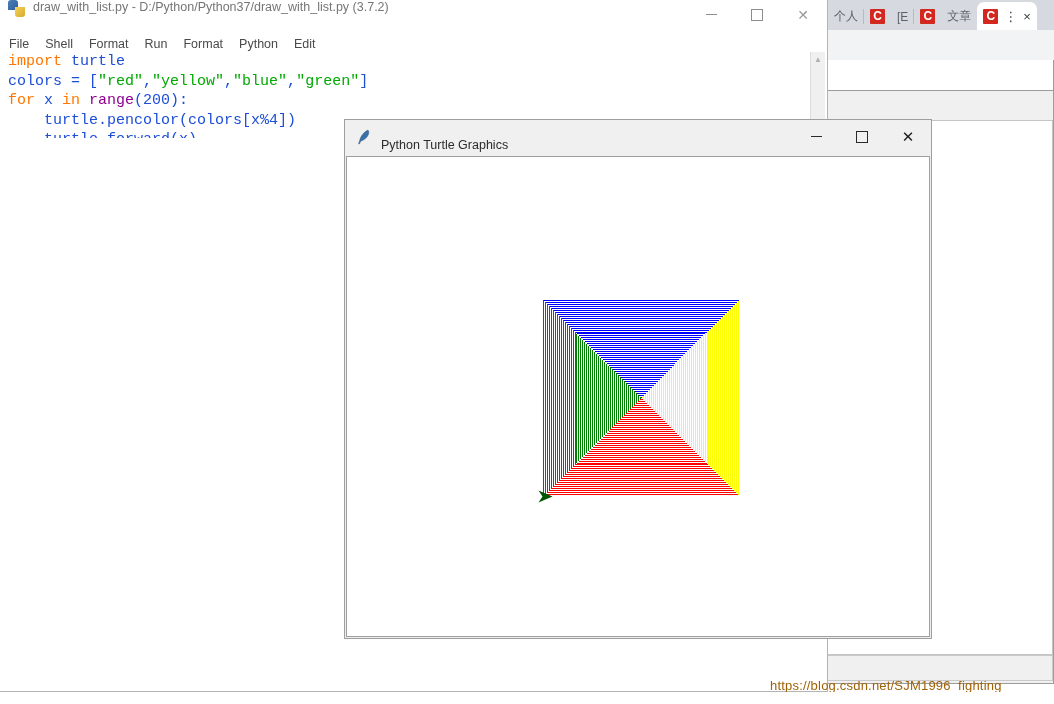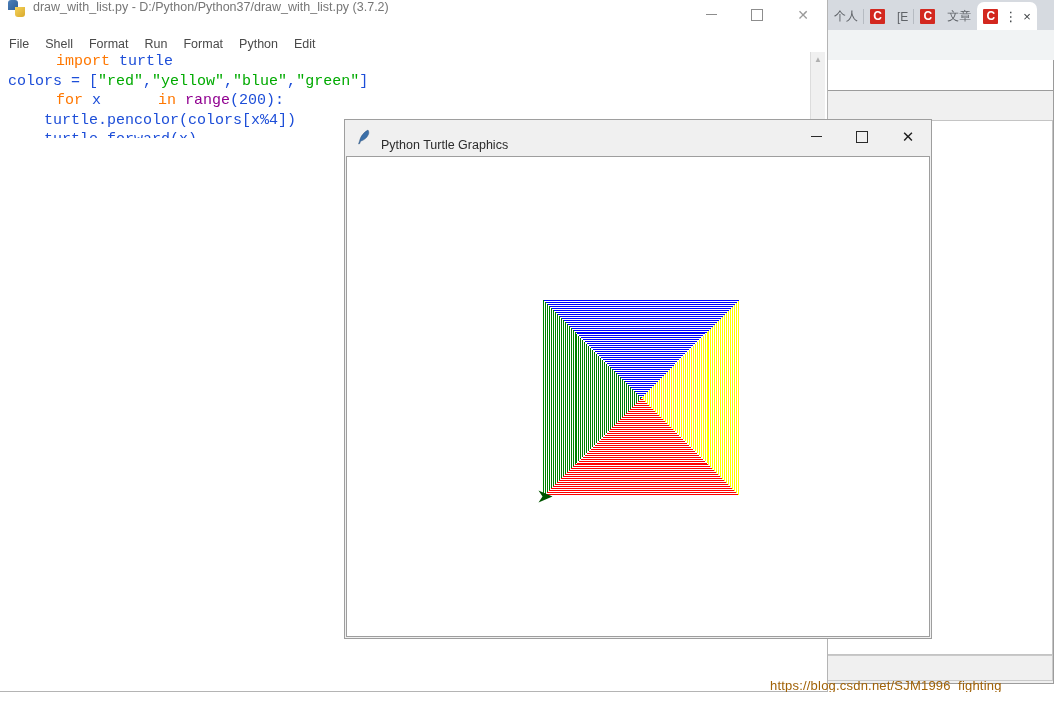--- a/index.html
+++ b/index.html
@@ -221,21 +221,21 @@
     width: 810px; height: 86px;
     background: #ffffff;
     font-family: "Liberation Mono", monospace;
     font-size: 15px;
     line-height: 19.5px;
     white-space: pre;
     padding-left: 6px;
     box-sizing: border-box;
     overflow: hidden;
   }
-  .tk-kw   { color: #ff7700; margin-left: 48px; }
+  .tk-kw   { color: #ff7700; }
   .tk-bi   { color: #900090; }
   .tk-str  { color: #00aa00; }
   .tk-def  { color: #1d4ed8; }
   .ed-scroll {
     position: absolute;
     right: 2px; top: 52px;
     width: 14px; height: 86px;
     background: #f0f0f0;
     border-left: 1px solid #dcdcdc;
   }

